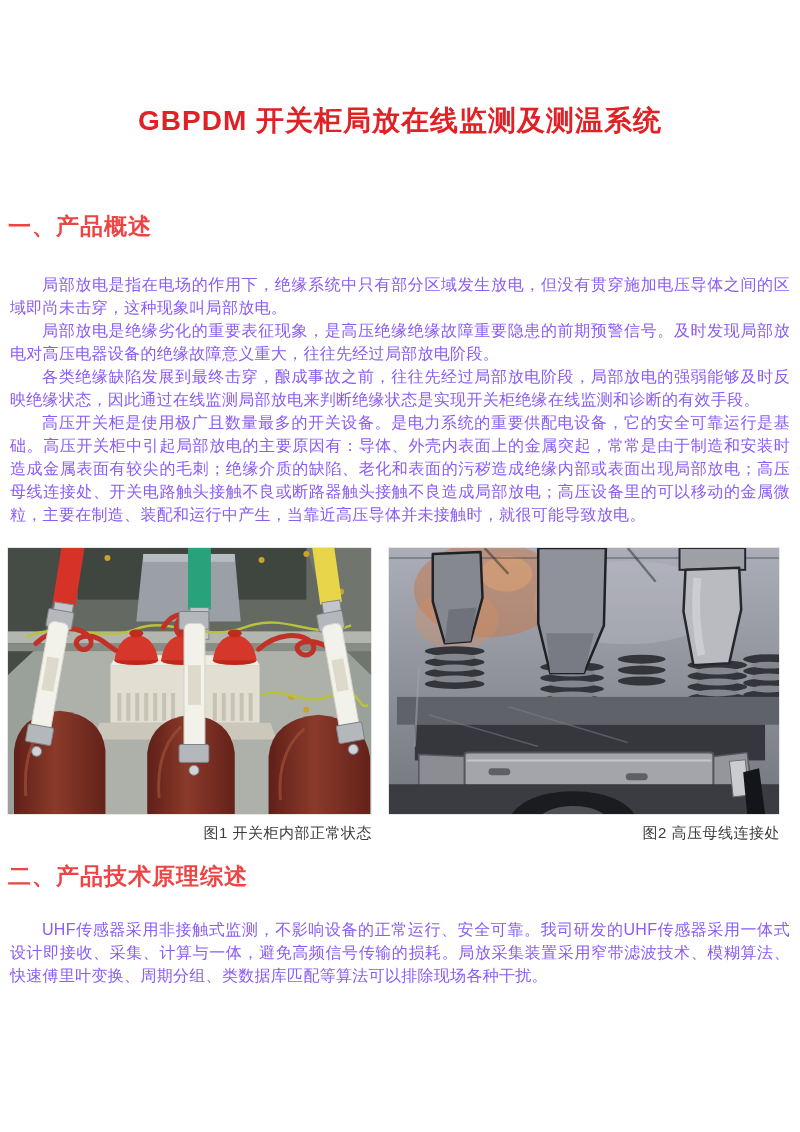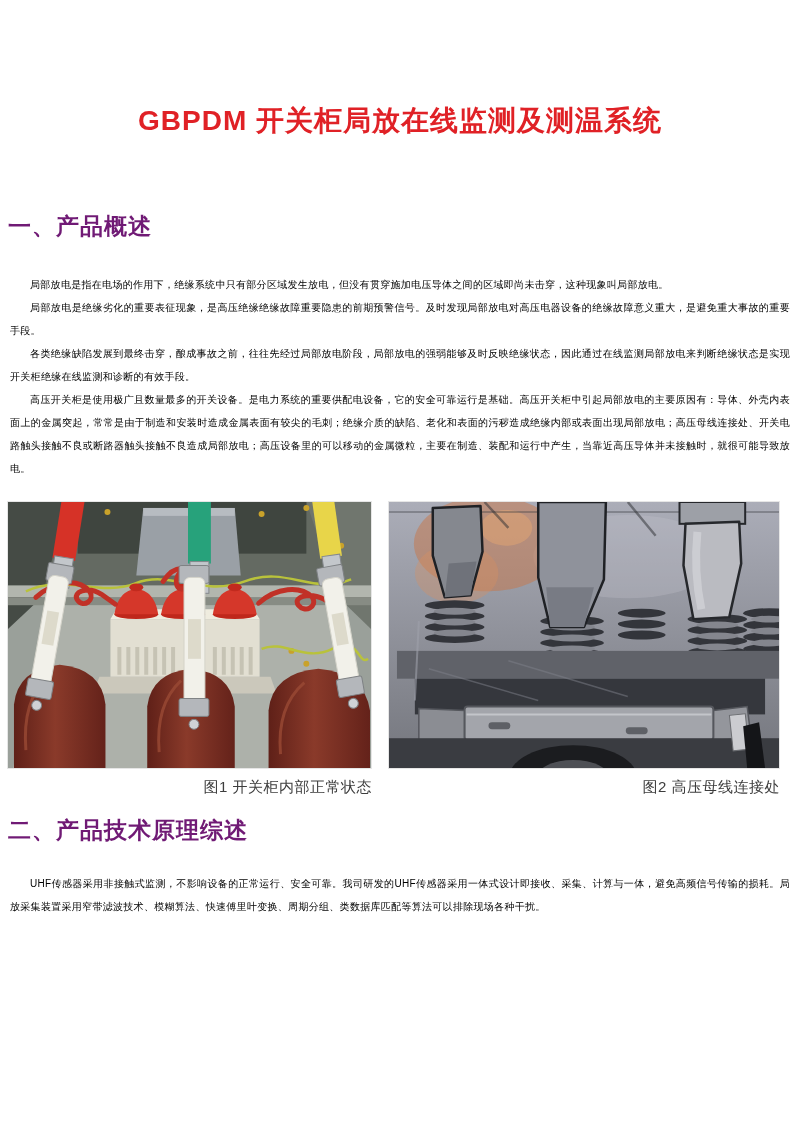--- a/index.html
+++ b/index.html
@@ -5,29 +5,29 @@
   html,body{margin:0;padding:0;background:#ffffff;}
   .page{
     width:800px;height:1132px;background:#ffffff;position:relative;overflow:hidden;
     font-family:"Liberation Sans","DejaVu Sans",sans-serif;color:#404040;
   }
   .doc-title{
     margin:0;padding-top:102px;text-align:center;
     color:#e02126;font-size:28px;line-height:38px;font-weight:bold;letter-spacing:1px;
   }
   .section-heading{
-    margin:0 0 0 8px;color:#701a75;font-size:23px;line-height:28px;font-weight:bold;letter-spacing:1px;
+    margin:0 0 0 8px;color:#ef4444;font-size:23px;line-height:28px;font-weight:bold;letter-spacing:1px;
   }
   .section-heading.first{margin-top:72px;}
   .section-heading.second{margin-top:20px;}
   .body-text{margin:0 10px;}
   .body-text.s1{margin-top:33px;}
   .body-text.s2{margin-top:28px;}
   .body-text p{
-    margin:0;font-size:10px;line-height:23px;color:#000000;
+    margin:0;font-size:16px;line-height:23px;color:#8b5cf6;
     text-align:justify;text-indent:2em;letter-spacing:0.3px;
   }
   .figures-row{display:flex;gap:16px;padding-left:7px;margin-top:21px;}
   .figure-block{display:flex;flex-direction:column;}
   .photo{border:1px solid #e6e6e6;box-sizing:border-box;background:#9aa09a;}
   .photo svg{display:block;}
   .figure-caption{
     margin-top:9px;text-align:right;font-size:15px;line-height:18px;color:#3d3d3d;letter-spacing:0.5px;
   }
 </style>
@@ -35,21 +35,21 @@
 <body>
 
 <div class="page">
 
   <h1 class="doc-title">GBPDM 开关柜局放在线监测及测温系统</h1>
 
   <h2 class="section-heading first">一、产品概述</h2>
 
   <div class="body-text s1">
     <p>局部放电是指在电场的作用下，绝缘系统中只有部分区域发生放电，但没有贯穿施加电压导体之间的区域即尚未击穿，这种现象叫局部放电。</p>
-    <p>局部放电是绝缘劣化的重要表征现象，是高压绝缘绝缘故障重要隐患的前期预警信号。及时发现局部放电对高压电器设备的绝缘故障意义重大，是避免重大事故的重要手段。</p>
+    <p>局部放电是绝缘劣化的重要表征现象，是高压绝缘绝缘故障重要隐患的前期预警信号。及时发现局部放电对高压电器设备的绝缘故障意义重大，往往先经过局部放电阶段。</p>
     <p>各类绝缘缺陷发展到最终击穿，酿成事故之前，往往先经过局部放电阶段，局部放电的强弱能够及时反映绝缘状态，因此通过在线监测局部放电来判断绝缘状态是实现开关柜绝缘在线监测和诊断的有效手段。</p>
     <p>高压开关柜是使用极广且数量最多的开关设备。是电力系统的重要供配电设备，它的安全可靠运行是基础。高压开关柜中引起局部放电的主要原因有：导体、外壳内表面上的金属突起，常常是由于制造和安装时造成金属表面有较尖的毛刺；绝缘介质的缺陷、老化和表面的污秽造成绝缘内部或表面出现局部放电；高压母线连接处、开关电路触头接触不良或断路器触头接触不良造成局部放电；高压设备里的可以移动的金属微粒，主要在制造、装配和运行中产生，当靠近高压导体并未接触时，就很可能导致放电。</p>
   </div>
 
   <div class="figures-row">
 
     <div class="figure-block">
       <div class="photo">
 
         <svg viewBox="0 0 365 268" width="363" height="266" preserveAspectRatio="none">

